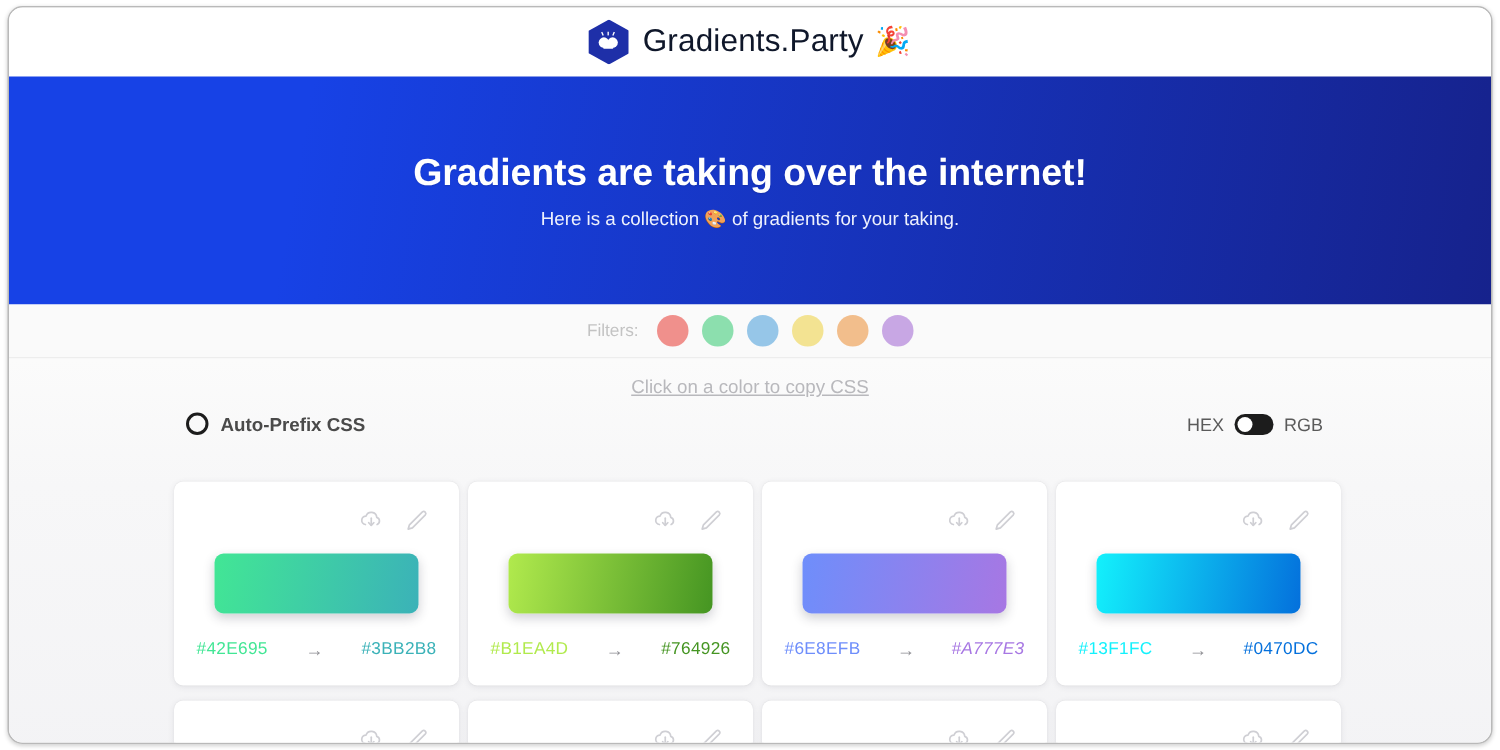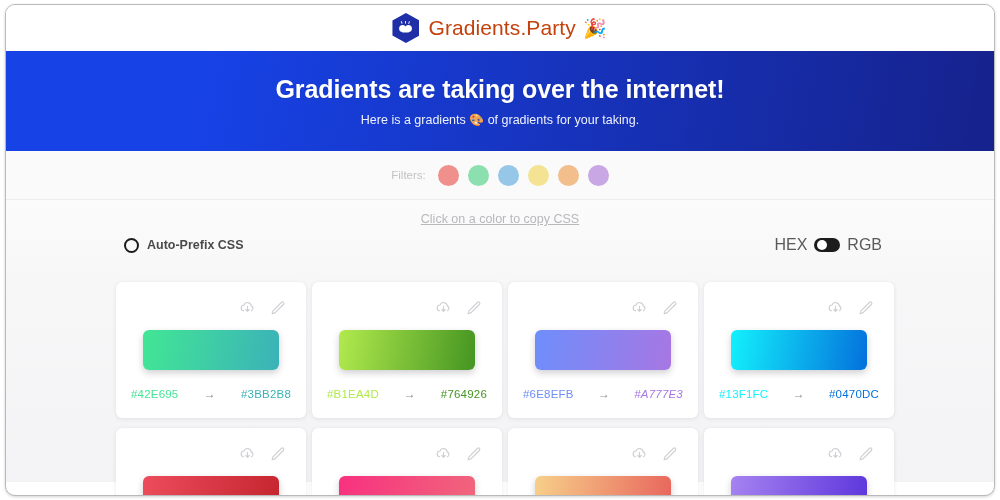--- a/index.html
+++ b/index.html
@@ -49,28 +49,28 @@
     height: 30px;
     background: #1e2fa8;
     clip-path: polygon(50% 0%, 100% 25%, 100% 75%, 50% 100%, 0% 75%, 0% 25%);
     display: flex;
     align-items: center;
     justify-content: center;
   }
   #logo-hex .hexshape svg { display: block; }
   .brand-text {
     font-size: 21px;
-    color: #c2410c;
+    color: #0f172a;
     letter-spacing: 0.1px;
   }
   .brand-emoji { font-size: 19px; margin-left: -1px; }
 
   
   #hero {
-    height: 100px;
+    height: 152px;
     width: 100%;
     background: linear-gradient(100deg, #1742e6 0%, #1640e2 22%, #1835c6 55%, #16228c 100%);
     display: flex;
     flex-direction: column;
     align-items: center;
     justify-content: center;
     color: #ffffff;
   }
   #hero-title {
     font-size: 25px;
@@ -81,21 +81,21 @@
   }
   #hero-sub {
     font-size: 12.5px;
     font-weight: normal;
     color: #eef1fd;
   }
   #hero-sub .emoji { font-size: 12px; }
 
   
   #filters-bar {
-    height: 49px;
+    height: 36px;
     width: 100%;
     background: #fafafa;
     border-bottom: 1px solid #ededed;
     display: flex;
     align-items: center;
     justify-content: center;
     gap: 9px;
   }
   #filters-label {
     font-size: 11.5px;
@@ -149,21 +149,21 @@
   #auto-prefix .label {
     font-size: 12.5px;
     color: #4a4a4a;
   }
   #unit-toggle {
     display: flex;
     align-items: center;
     gap: 7px;
   }
   #unit-toggle .unit-label {
-    font-size: 16px;
+    font-size: 12px;
     color: #5a5a5a;
   }
   #unit-toggle .switch {
     width: 26px;
     height: 14px;
     border-radius: 8px;
     background: #1c1c1c;
     position: relative;
     cursor: pointer;
   }
@@ -250,21 +250,21 @@
         </svg>
       </div>
     </div>
     <div class="brand-text">Gradients.Party</div>
     <div class="brand-emoji">🎉</div>
   </div>
 
   <div id="hero" style="background: linear-gradient(100deg, rgb(23, 66, 230) 0%, rgb(23, 66, 230) 20%, rgb(22, 34, 140) 100%);">
     <div id="hero-title">Gradients are taking over the internet!</div>
     <div id="hero-sub">
-      <span></span><span>Here is a gradients </span><span class="emoji">🎨</span><span> of gradients for your taking.</span>
+      <span></span><span>Here is a collection </span><span class="emoji">🎨</span><span> of gradients for your taking.</span>
     </div>
   </div>
 
   <div id="filters-bar">
     <div id="filters-label">Filters:</div>
     <div class="filter-dot" style="background: rgb(240, 144, 140);"></div>
     <div class="filter-dot" style="background: rgb(140, 223, 174);"></div>
     <div class="filter-dot" style="background: rgb(150, 198, 232);"></div>
     <div class="filter-dot" style="background: rgb(243, 227, 146);"></div>
     <div class="filter-dot" style="background: rgb(242, 190, 140);"></div>

